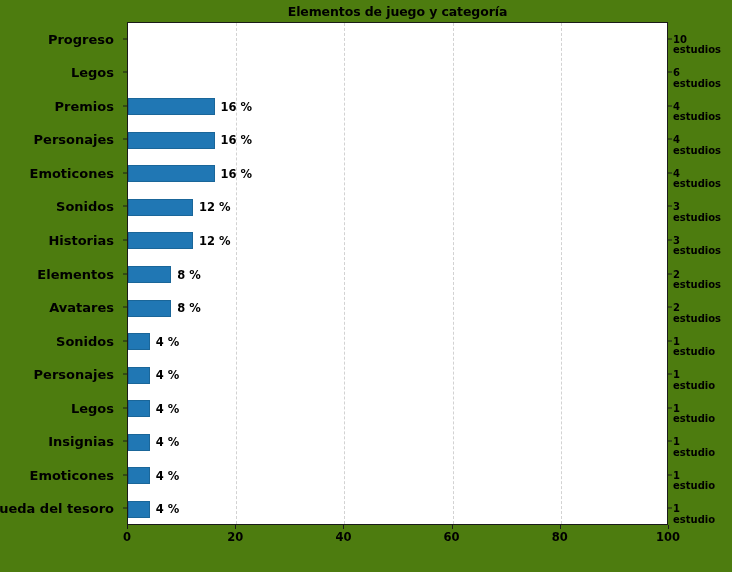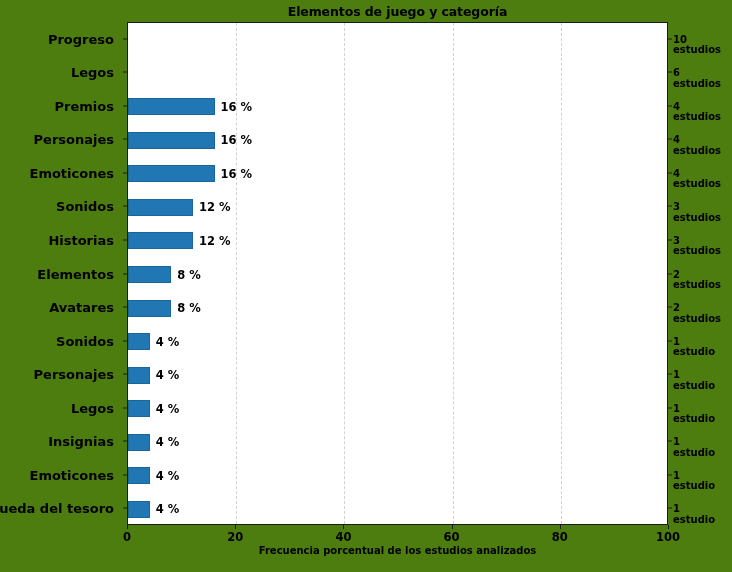--- a/index.html
+++ b/index.html
@@ -388,15 +388,14 @@
     </div>
   <div id="xtick-labels">
       <div class="xtick-label" style="left: 0px;">0</div>
       <div class="xtick-label" style="left: 108.2px;">20</div>
       <div class="xtick-label" style="left: 216.4px;">40</div>
       <div class="xtick-label" style="left: 324.6px;">60</div>
       <div class="xtick-label" style="left: 432.8px;">80</div>
       <div class="xtick-label" style="left: 541px;">100</div>
     </div>
 
-  <div id="xaxis-title">Frecuencia porcentual de los estudios analizados</div>
 
 </div>
 
 </body></html>

